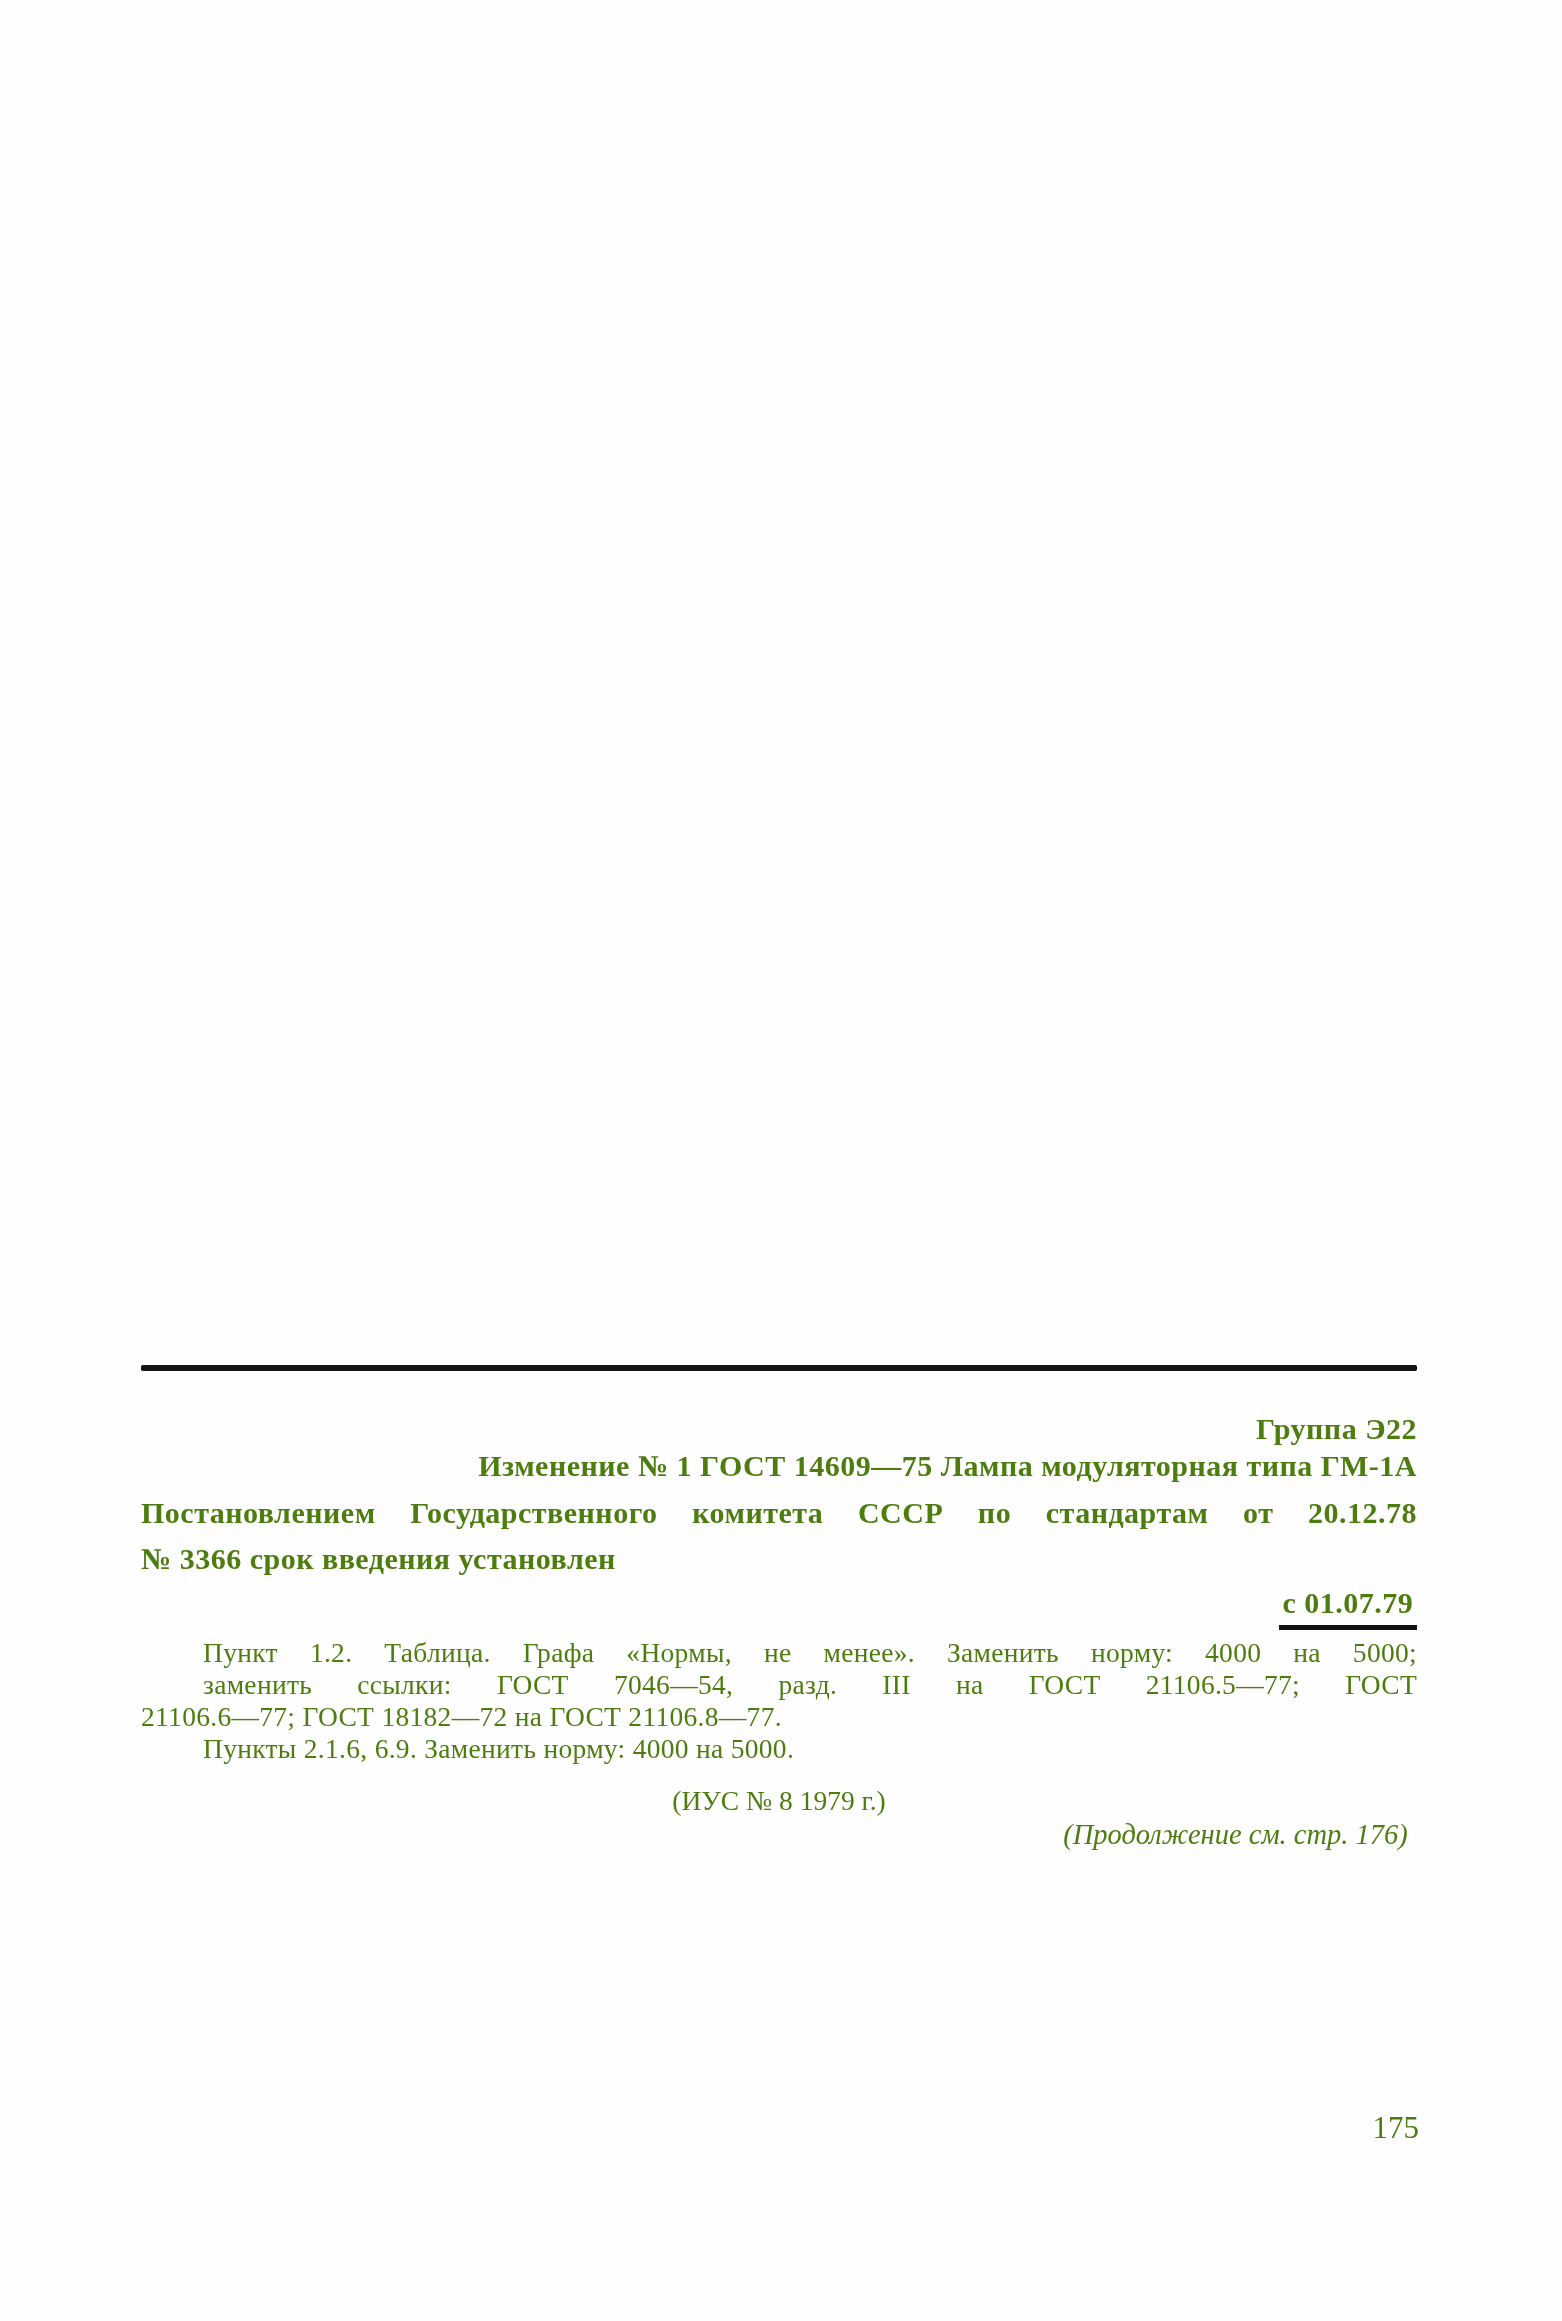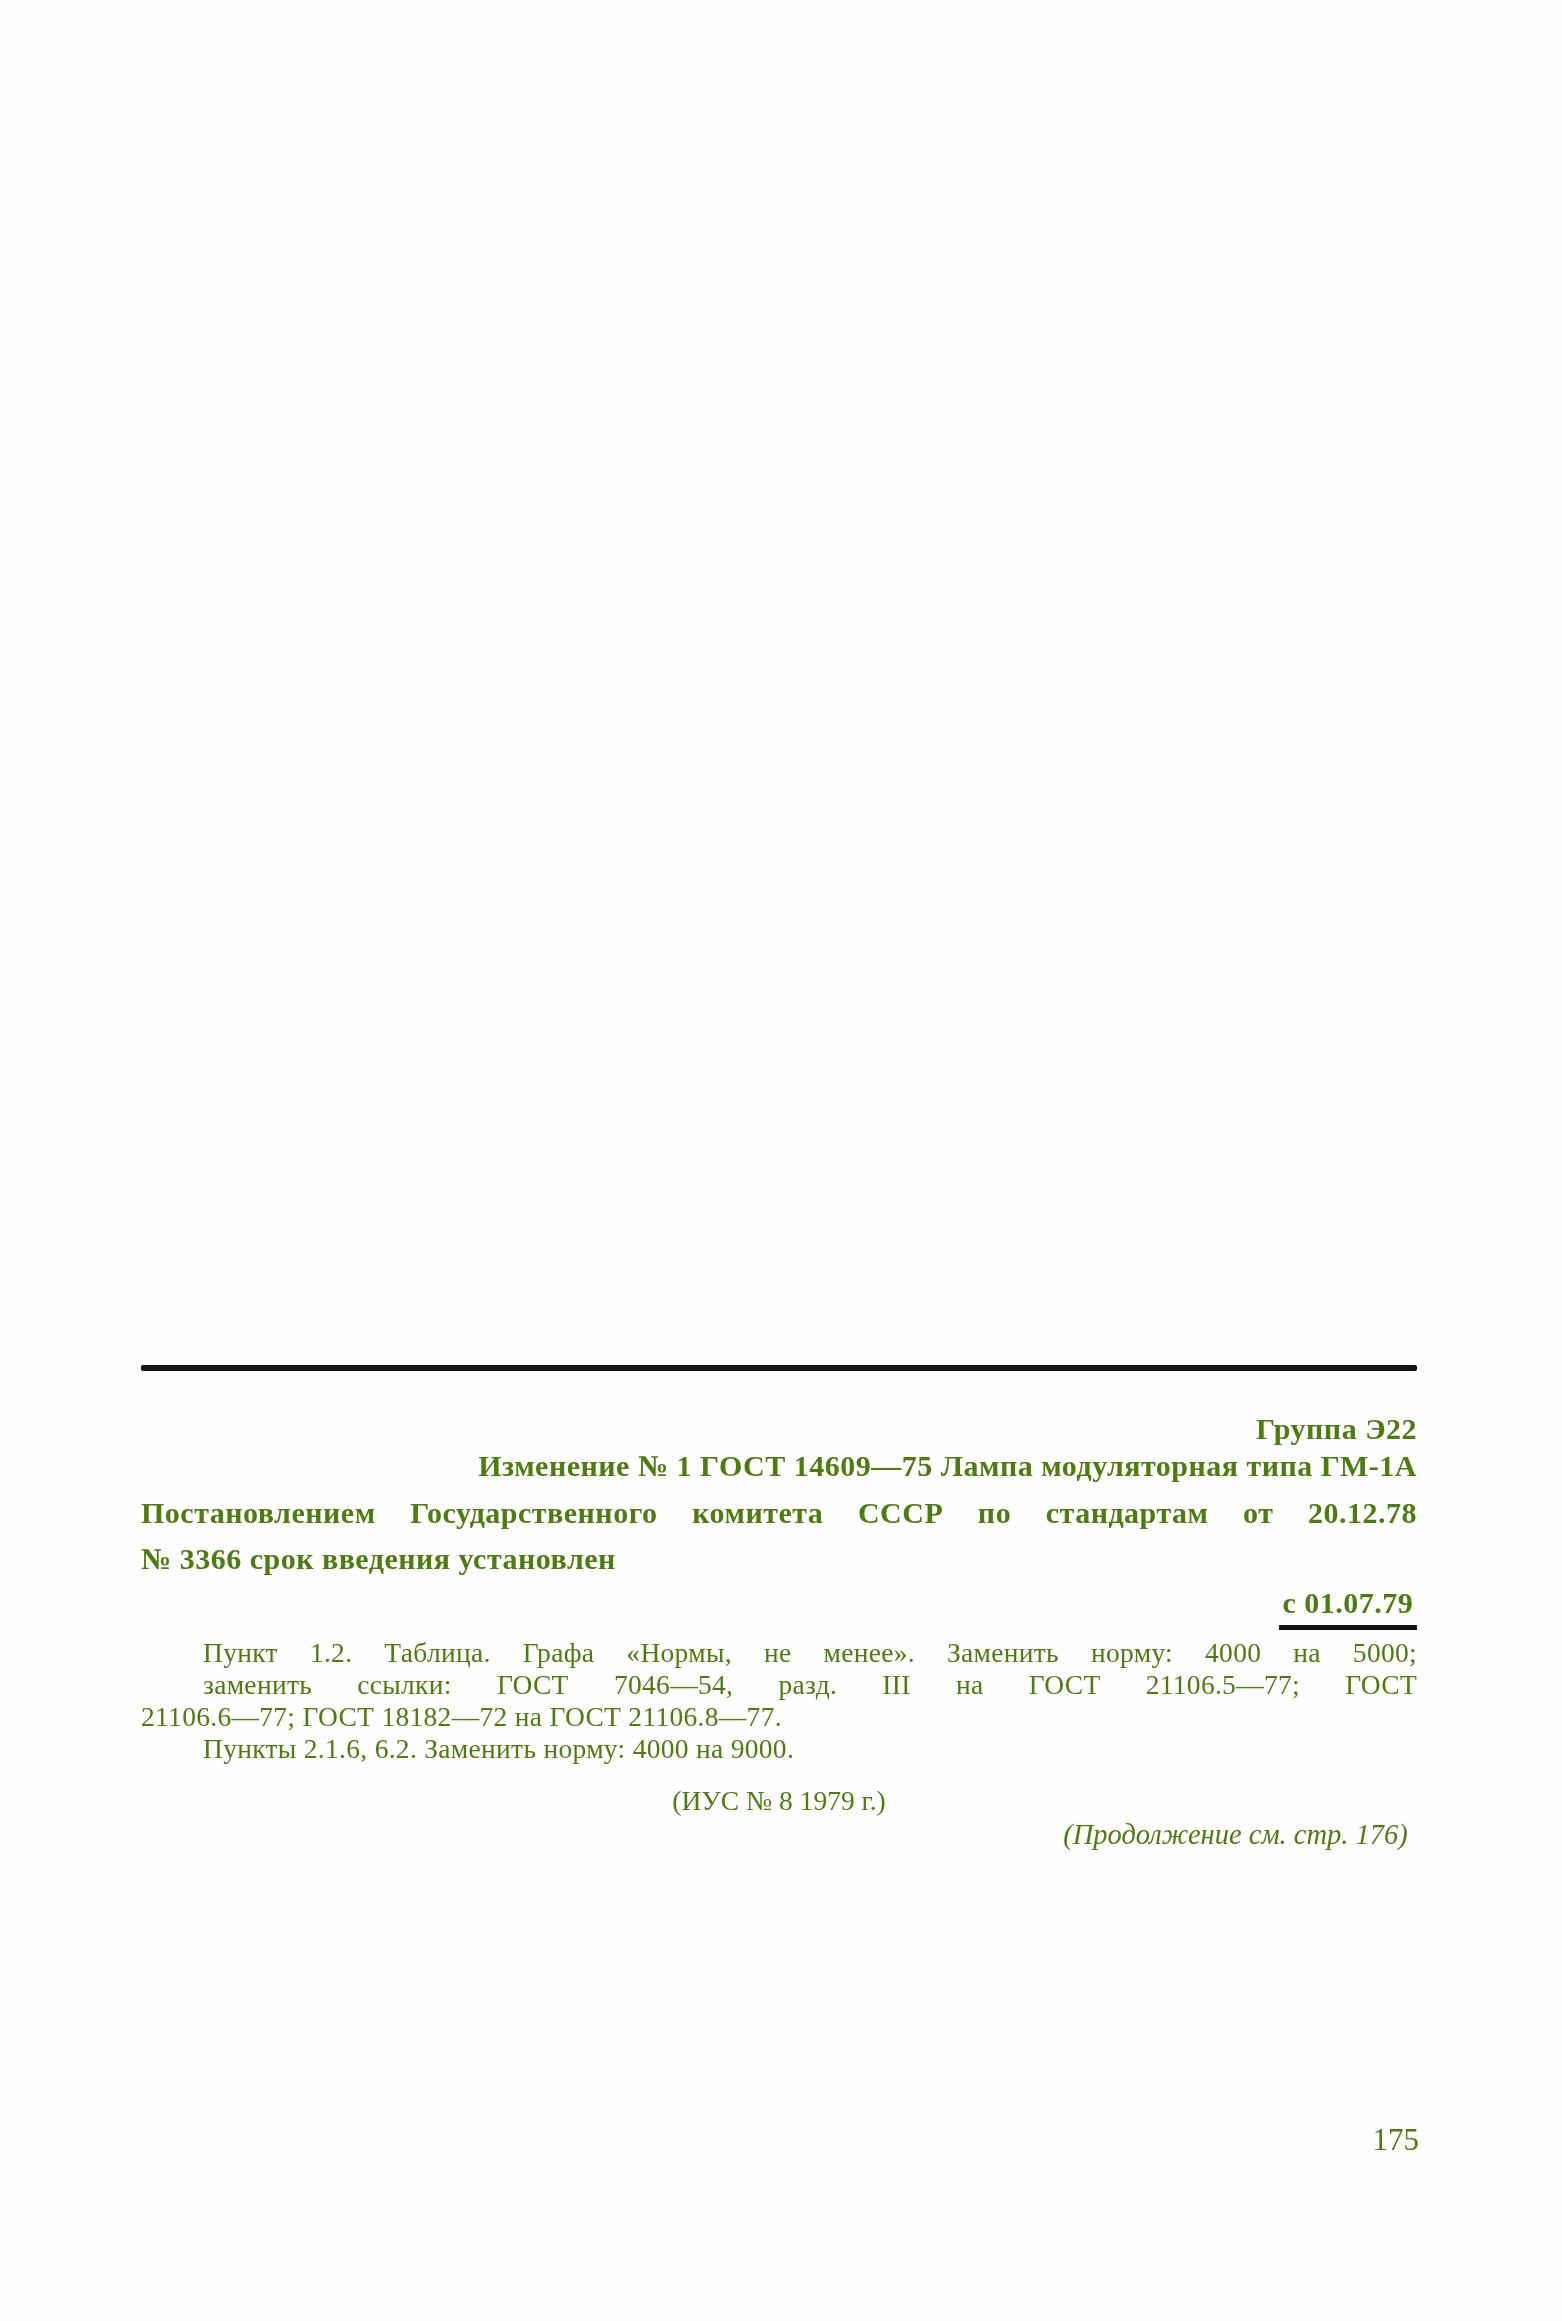--- a/index.html
+++ b/index.html
@@ -88,21 +88,20 @@
     padding-right: 9.2px;
   }
   .page-number {
     position: absolute;
     left: 141px;
     top: 2110px;
     width: 1278px;
     text-align: right;
     font-size: 31px;
     font-weight: normal;
-    margin-top: 12px;
   }
 </style>
 </head>
 <body>
 
 <div class="page">
 
   <div class="content">
 
     <div class="rule"></div>
@@ -119,21 +118,21 @@
       <span class="underlined">с 01.07.79</span>
     </div>
 
     <div class="body-line indent just">Пункт 1.2. Таблица. Графа «Нормы, не менее». Заменить норму: 4000 на 5000;</div>
 
     <div class="body-line indent just">заменить ссылки: ГОСТ 7046—54, разд. III на ГОСТ 21106.5—77; ГОСТ</div>
 
 
     <div class="body-line">21106.6—77; ГОСТ 18182—72 на ГОСТ 21106.8—77.</div>
 
-    <div class="body-line indent">Пункты 2.1.6, 6.2. Заменить норму: 4000 на 9000.</div>
+    <div class="body-line indent">Пункты 2.1.6, 6.9. Заменить норму: 4000 на 5000.</div>
 
     <div class="source-note">(ИУС № 8 1979 г.)</div>
 
     <div class="continuation-note">(Продолжение см. стр. 176)</div>
 
   </div>
 
   <div class="page-number">175</div>
 
 </div>

